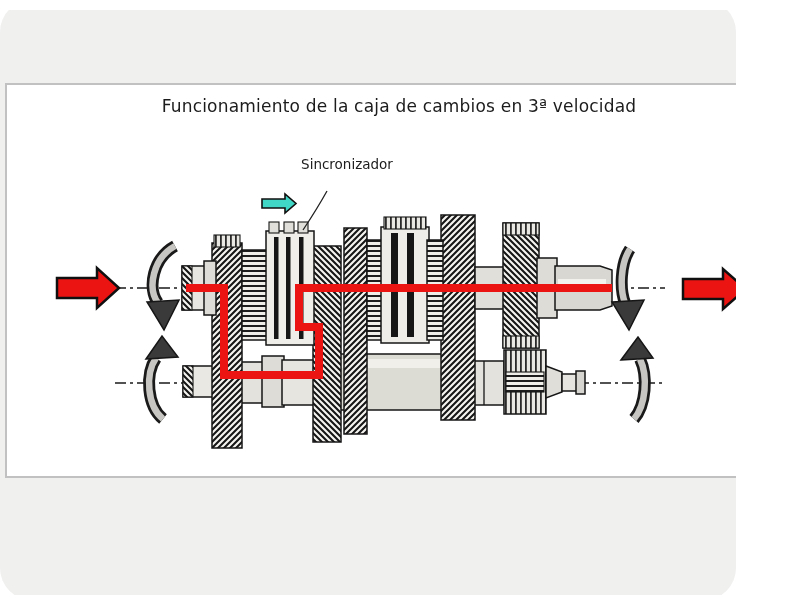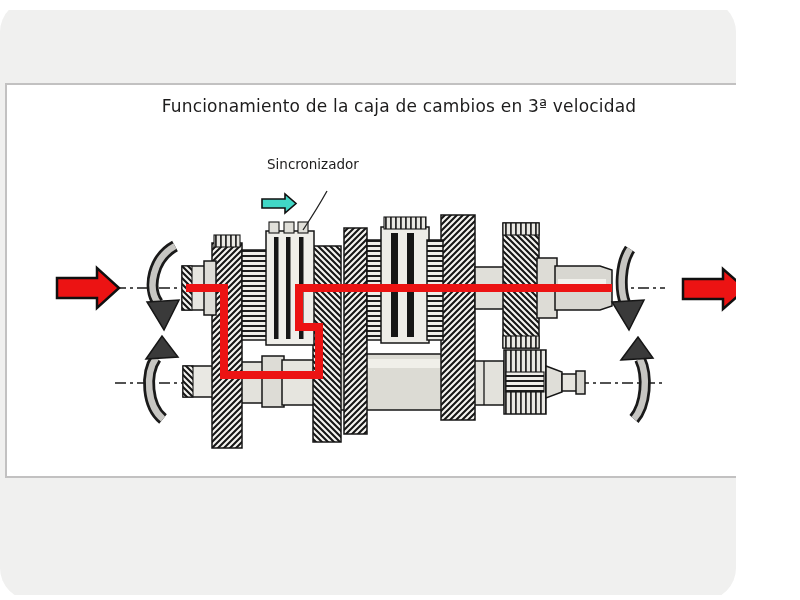--- a/index.html
+++ b/index.html
@@ -18,21 +18,21 @@
     background:var(--panel_bg,#ffffff);
     border:2px solid var(--panel_border,#c2c1c1);
   }
   .slide-title{
     position:absolute;left:0;top:11px;width:100%;
     text-align:center;font-size:17px;letter-spacing:0.2px;
     color:var(--ink,#1d1c1c);
   }
   .callout{
     position:absolute;left:260px;top:70px;width:160px;
-    font-size:13.5px;line-height:18px;
+    text-align:center;font-size:13.5px;line-height:18px;
     color:var(--ink,#1d1c1c);
   }
   .callout span{display:block;}
   svg.diagram{
     position:absolute;left:0;top:0;width:800px;height:600px;
     pointer-events:none;
   }
   .part{stroke:#161616;stroke-width:1.5;}
   .part-thin{stroke:#161616;stroke-width:1.1;}
   .noline{stroke:none;}

